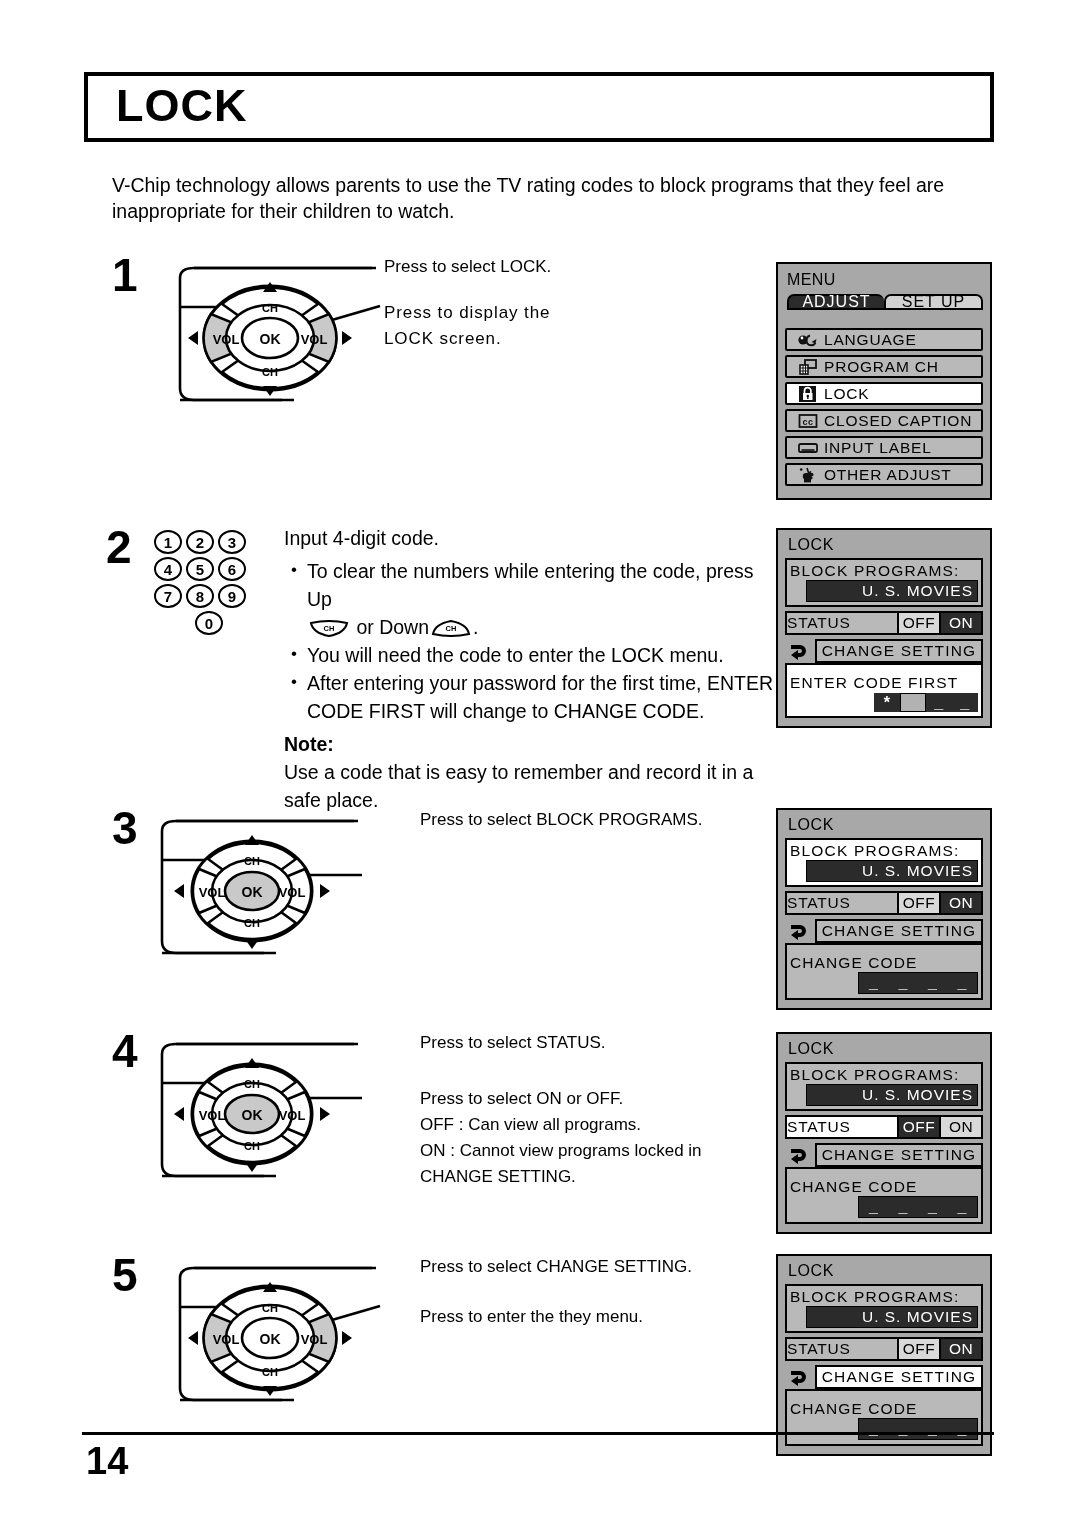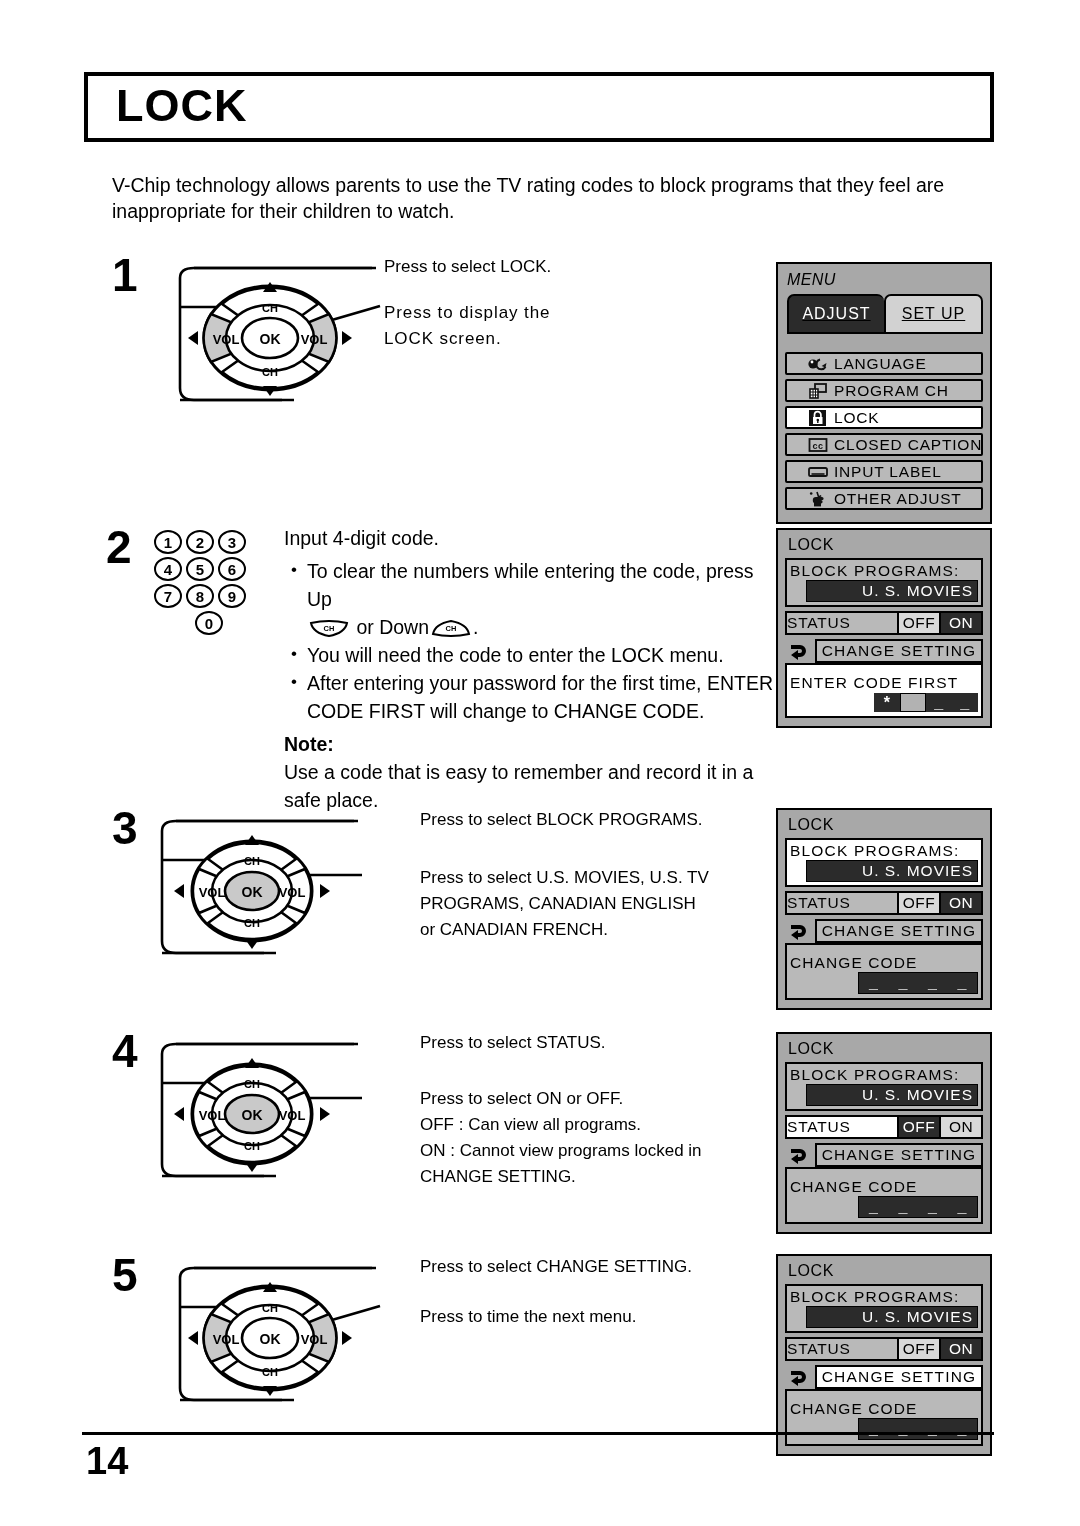--- a/index.html
+++ b/index.html
@@ -149,26 +149,25 @@
     background: #a8a8a8;
     border: 2px solid #000;
     box-sizing: border-box;
     padding: 6px 7px 8px 7px;
     font-size: 15.5px;
     letter-spacing: 0.4px;
   }
   .osd-title {
     font-size: 16px;
     margin: 1px 0 5px 2px;
-    font-style: italic;
   }
   .osd-tabs {
     display: flex;
     margin: 0 0 4px 2px;
-    height: 40px;
+    height: 16px;
     text-decoration: underline;
   }
   .osd-tab {
     flex: 1;
     display: flex;
     align-items: center;
     justify-content: center;
     font-size: 16px;
     letter-spacing: 1px;
     border: 2px solid #000;
@@ -186,21 +185,21 @@
     color: #000;
   }
   .osd-spacer { height: 14px; }
   .osd-row {
     display: flex;
     align-items: center;
     border: 2px solid #000;
     background: #b9b9b9;
     height: 23px;
     margin-bottom: 4px;
-    padding: 0 20px;
+    padding: 0 10px;
     box-sizing: border-box;
     border-radius: 2px;
   }
   .osd-row .mi-label {
     font-size: 15.5px;
     letter-spacing: 0.8px;
     white-space: nowrap;
   }
   .osd-row.selected {
     background: #ffffff;
@@ -593,23 +592,20 @@
       <text x="108" y="52" font-family="Liberation Sans, sans-serif" font-size="11" font-weight="bold" text-anchor="middle" fill="#000">CH</text>
       <text x="108" y="114" font-family="Liberation Sans, sans-serif" font-size="11" font-weight="bold" text-anchor="middle" fill="#000">CH</text>
       <polygon points="108,22 101,32 115,32" fill="#000"></polygon>
       <polygon points="108,136 101,126 115,126" fill="#000"></polygon>
       <polygon points="30,78 40,71 40,85" fill="#000"></polygon>
       <polygon points="186,78 176,71 176,85" fill="#000"></polygon>
     </svg>
   </div>
 
   <div class="callout-text" style="left:308px; top:2px; width:420px;">Press to select BLOCK PROGRAMS.</div>
-  <div class="callout-text" style="left:308px; top:60px; width:430px;">Press to select U.S. MOVIES, U.S. TV
-PROGRAMS, CANADIAN ENGLISH
-or CANADIAN FRENCH.</div>
 </div>
 
 <div class="osd" style="left:776px; top:808px;">
   <div class="lock-title">LOCK</div>
   <div class="blk hl">
     <div class="blk-lab">BLOCK  PROGRAMS:</div>
     <div class="blk-val">U. S.  MOVIES</div>
   </div>
   <div class="status-row">
     <div class="status-lab">STATUS</div>
@@ -731,21 +727,21 @@
       <text x="108" y="52" font-family="Liberation Sans, sans-serif" font-size="11" font-weight="bold" text-anchor="middle" fill="#000">CH</text>
       <text x="108" y="116" font-family="Liberation Sans, sans-serif" font-size="11" font-weight="bold" text-anchor="middle" fill="#000">CH</text>
       <polygon points="108,22 101,32 115,32" fill="#000"></polygon>
       <polygon points="108,136 101,126 115,126" fill="#000"></polygon>
       <polygon points="26,78 36,71 36,85" fill="#000"></polygon>
       <polygon points="190,78 180,71 180,85" fill="#000"></polygon>
     </svg>
   </div>
 
   <div class="callout-text" style="left:308px; top:2px; width:420px;">Press to select CHANGE SETTING.</div>
-  <div class="callout-text" style="left:308px; top:52px; width:420px;">Press to time the next menu.</div>
+  <div class="callout-text" style="left:308px; top:52px; width:420px;">Press to enter the they menu.</div>
 </div>
 
 <div class="osd" style="left:776px; top:1254px;">
   <div class="lock-title">LOCK</div>
   <div class="blk">
     <div class="blk-lab">BLOCK  PROGRAMS:</div>
     <div class="blk-val">U. S.  MOVIES</div>
   </div>
   <div class="status-row">
     <div class="status-lab">STATUS</div>

